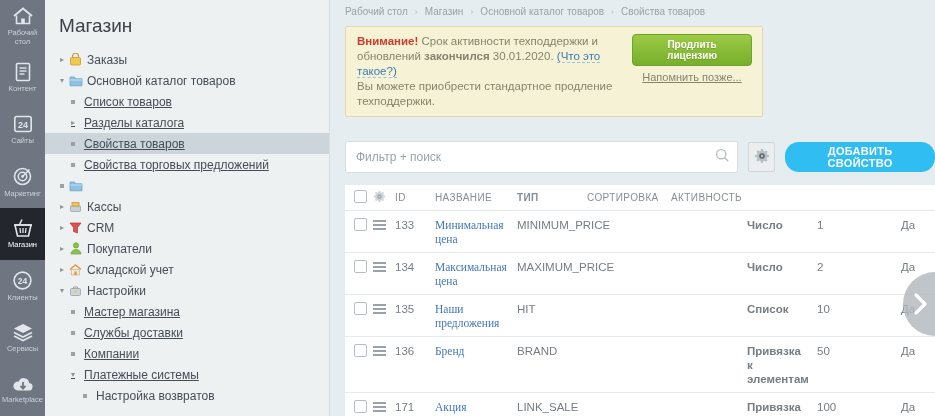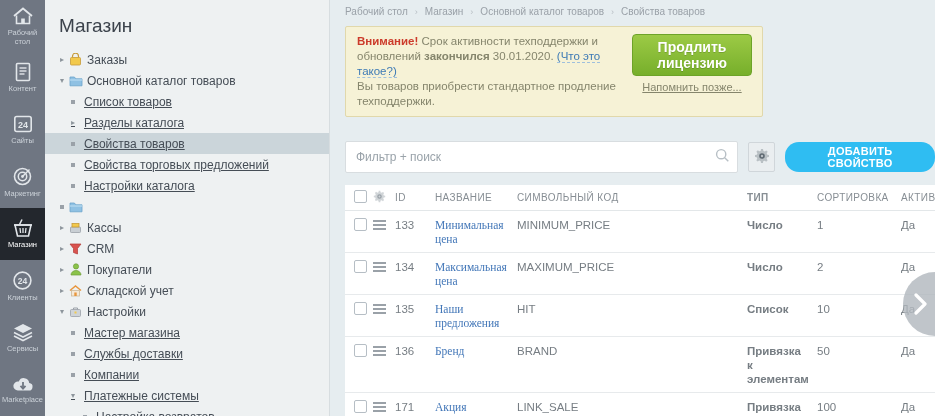--- a/index.html
+++ b/index.html
@@ -48,21 +48,21 @@
 
   
   .banner { width:418px; margin-top:9px; background:#f6f2d6; border:1px solid #e1d8ab;
             border-radius:2px; padding:7px 10px 7px 11px; display:flex;gap:8px; }
   .banner-text { flex:1 1 auto; font-size:11.5px; line-height:15px; color:#85856c; }
   .banner-text .warn { color:#cc3b2b; font-weight:700; }
   .banner-text b { font-weight:700; }
   .banner-link { color:#3d7ab5; border-bottom:1px dashed #9fc0dd; cursor:pointer; }
   .banner-actions { flex:0 0 120px; display:flex; flex-direction:column; align-items:center; }
   .green-btn { border:1px solid #6da328; border-radius:4px; color:#fff; font-weight:700;
-               font-size:14px; padding:4px 12px; cursor:pointer;
+               font-size:10px; padding:4px 12px; cursor:pointer;
                background:linear-gradient(#9cca45,#77af2b); text-shadow:0 1px 0 rgba(0,0,0,.15); }
   .remind-link { margin-top:5px; font-size:11px; color:#85856c; text-decoration:underline; cursor:pointer; }
 
   
   .toolbar { display:flex; align-items:center; margin-top:24px; }
   .filter-wrap { position:relative; width:437px; }
   .filter-input { width:100%; height:32px; border:1px solid #d8dde0; border-radius:2px;
                   padding:0 30px 0 10px; font-size:12px; color:#444; background:#fff;
                   font-family:"Liberation Sans", sans-serif; }
   .filter-input::placeholder { color:#9aa3aa; }
@@ -231,26 +231,20 @@
             <span class="bullet"></span>
           </span>
           <span class="mi-label">Свойства товаров</span>
         </li>
         <li class="menu-item lvl2">
           <span class="marker">
             <span class="bullet"></span>
           </span>
           <span class="mi-label">Свойства торговых предложений</span>
         </li>
-        <li class="menu-item lvl2">
-          <span class="marker">
-            <span class="bullet"></span>
-          </span>
-          <span class="mi-label">Настройки каталога</span>
-        </li>
         <li class="menu-item lvl1">
           <span class="marker">
             <span class="bullet"></span>
           </span>
           <span class="mi-icon">
             <svg width="14" height="12" viewBox="0 0 14 12">
               <path d="M1 2 h4.4 l1.4 1.8 H13 v7 H1 Z" fill="#8fc1e3" stroke="#6ba3cc" stroke-width="0.8"></path>
               <path d="M1 5 H13" stroke="#b9dcf1" stroke-width="1.2"></path>
             </svg>
           </span>
@@ -352,21 +346,21 @@
 
     <div class="banner">
       <div class="banner-text">
         <div>
           <span class="warn">Внимание!</span>
           <span>Срок активности техподдержки и обновлений</span>
           <b>закончился</b>
           <span>30.01.2020.</span>
           <span class="banner-link">(Что это такое?)</span>
         </div>
-        <div>Вы товаров приобрести стандартное продление техподдержки.</div>
+        <div>Вы можете приобрести стандартное продление техподдержки.</div>
       </div>
       <div class="banner-actions">
         <button class="green-btn">Продлить лицензию</button>
         <span class="remind-link">Напомнить позже...</span>
       </div>
     </div>
 
     <div class="toolbar">
       <div class="filter-wrap">
         <input class="filter-input" placeholder="Фильтр + поиск" style="">
@@ -394,21 +388,20 @@
         <div class="c-menu">
           <span>
             <svg width="13" height="13" viewBox="0 0 16 16">
               <path fill="#9aa1a8" d="M8 5.2A2.8 2.8 0 1 0 8 10.8 2.8 2.8 0 1 0 8 5.2zm0 1.6A1.2 1.2 0 1 1 8 9.2 1.2 1.2 0 0 1 8 6.8z"></path>
               <path fill="#9aa1a8" d="M7 1h2l.3 1.8 1.5.6 1.5-1 1.4 1.4-1 1.5.6 1.5L15 7v2l-1.8.3-.6 1.5 1 1.5-1.4 1.4-1.5-1-1.5.6L9 15H7l-.3-1.8-1.5-.6-1.5 1-1.4-1.4 1-1.5-.6-1.5L1 9V7l1.8-.3.6-1.5-1-1.5 1.4-1.4 1.5 1 1.5-.6z" fill-opacity=".45"></path>
             </svg>
           </span>
         </div>
         <div class="hcell c-id">ID</div>
         <div class="hcell c-name">НАЗВАНИЕ</div>
-        <div class="hcell c-code">СИМВОЛЬНЫЙ КОД</div>
         <div class="hcell c-type">ТИП</div>
         <div class="hcell c-sort">СОРТИРОВКА</div>
         <div class="hcell c-act">АКТИВНОСТЬ</div>
       </div>
       <div id="rows">
           <div class="grid-row body-row">
             <div class="c-check"><span class="checkbox"></span></div>
             <div class="c-menu"><span class="hamburger"><span></span><span></span><span></span></span></div>
             <div class="c-id">133</div>
             <div class="c-name"><span class="name-link">Минимальная цена</span></div>

